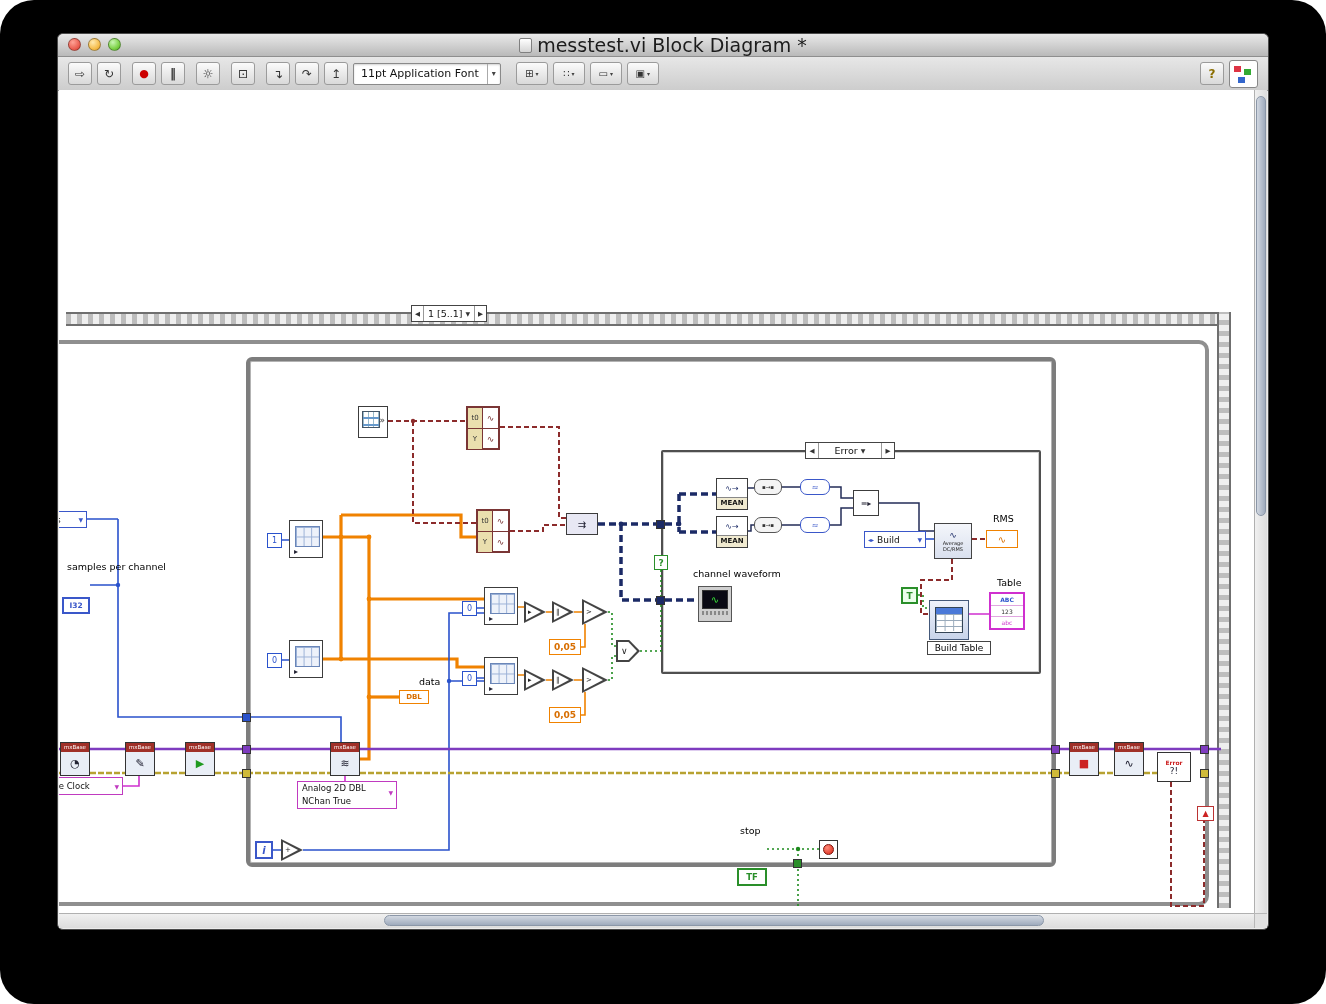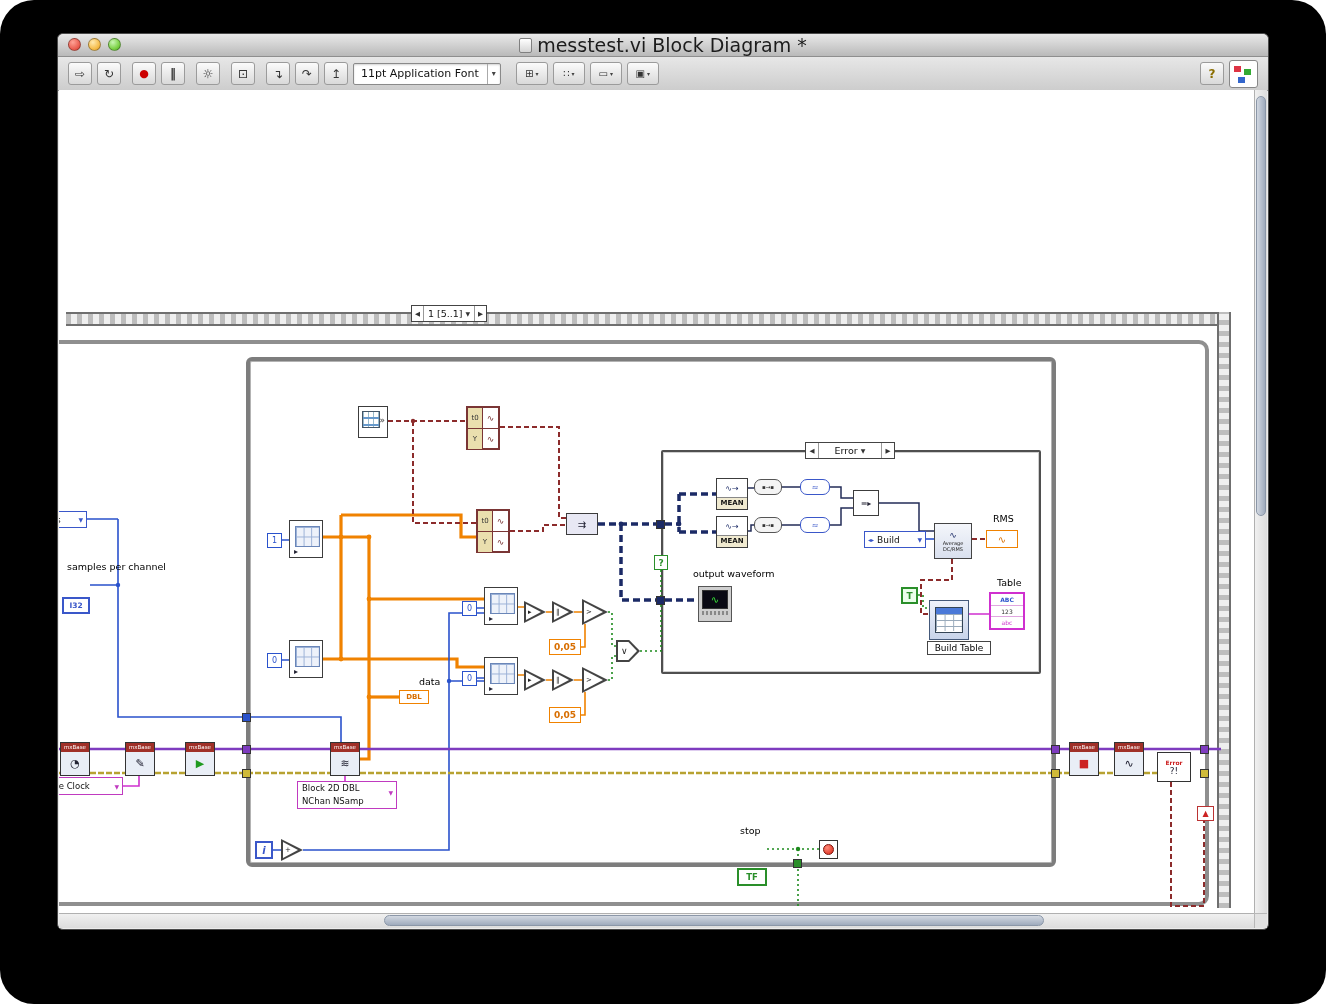--- a/index.html
+++ b/index.html
@@ -418,21 +418,21 @@
         <span>Build</span>
         <span class="liarr">▼</span>
       </div>
       <div class="abs dcrms" style="left:875px;top:433px">
         <span class="dcw">∿</span>
         <span class="dcl">Average</span>
         <span class="dcl">DC/RMS</span>
       </div>
       <div class="abs flabel" style="left:934px;top:423px">RMS</div>
       <div class="abs rmsterm" style="left:927px;top:440px">∿</div>
-      <div class="abs flabel" style="left:634px;top:478px">output waveform</div>
+      <div class="abs flabel" style="left:634px;top:478px">channel waveform</div>
       <div class="abs outwf" style="left:639px;top:496px">
         <div class="outwfscr">
             <span>∿</span>
           </div>
         <div class="outwfbar"></div>
       </div>
       <div class="abs tconst" style="left:842px;top:497px">T</div>
       <div class="abs btnode" style="left:870px;top:510px">
         <div class="bttable">
             <div class="bthead"></div>
@@ -457,22 +457,22 @@
       </div>
       <div class="abs mxnode" style="left:126px;top:652px">
         <div class="mxband">mxBase</div>
         <div class="mxg green">▶</div>
       </div>
       <div class="abs mxnode" style="left:271px;top:652px">
         <div class="mxband">mxBase</div>
         <div class="mxg">≋</div>
       </div>
       <div class="abs andd" style="left:238px;top:691px">
-        <span class="l">Block 2D DBL</span>
-        <span class="l">NChan NSamp</span>
+        <span class="l">Analog 2D DBL</span>
+        <span class="l">NChan True</span>
         <span class="arr">▼</span>
       </div>
       <div class="abs mxnode" style="left:1010px;top:652px">
         <div class="mxband">mxBase</div>
         <div class="mxg red">■</div>
       </div>
       <div class="abs mxnode" style="left:1055px;top:652px">
         <div class="mxband">mxBase</div>
         <div class="mxg">∿</div>
       </div>

